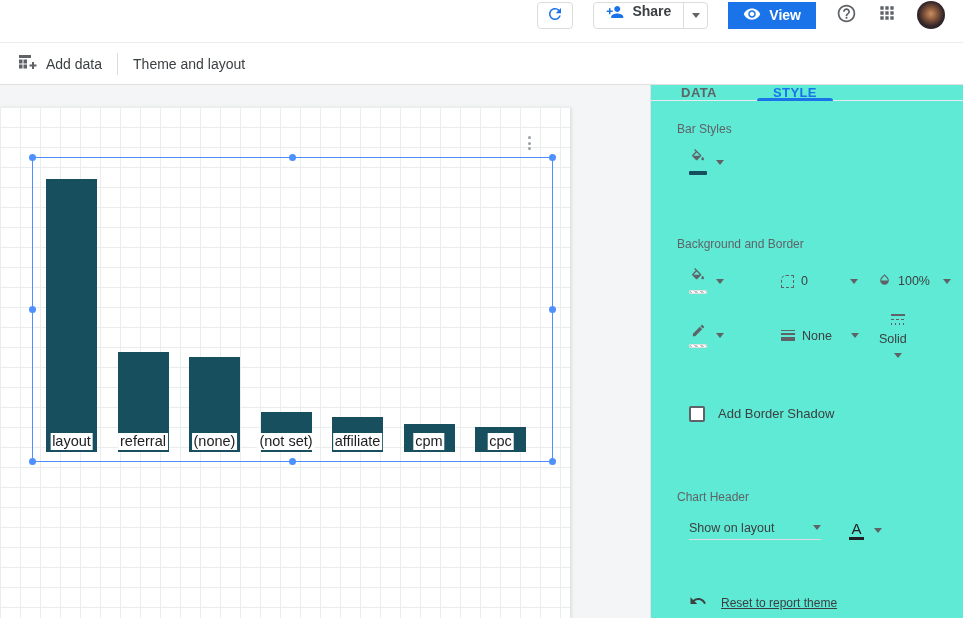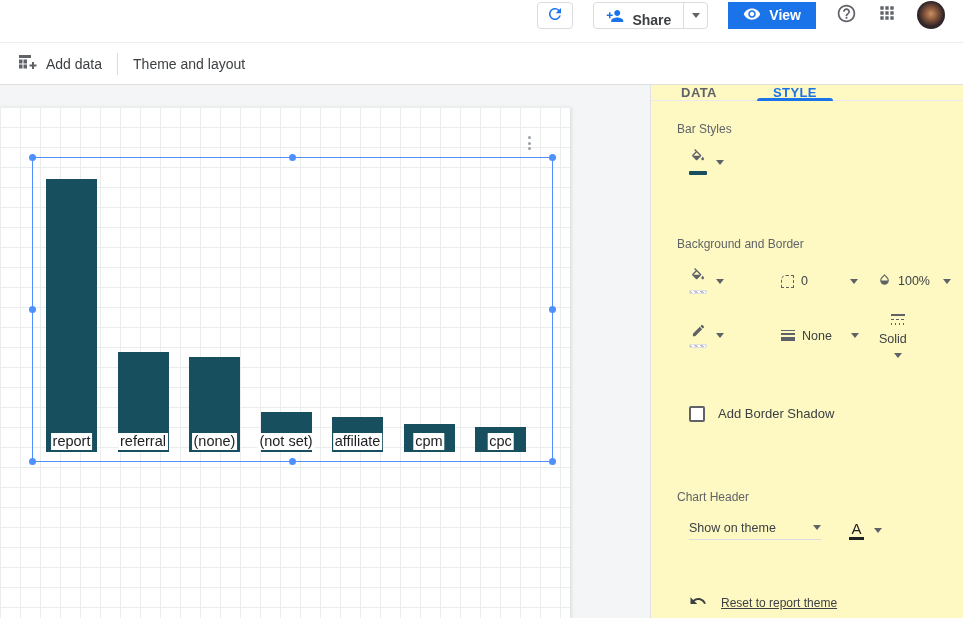--- a/index.html
+++ b/index.html
@@ -9,21 +9,21 @@
 
   .app { position:relative; width:963px; height:618px; display:flex; flex-direction:column; }
 
   
   .topbar { height:43px; background:#fff; border-bottom:1px solid #ececec;
             display:flex; justify-content:flex-end; align-items:flex-start; padding:1px 18px 0 0; }
   .topbar-right { display:flex; align-items:center; gap:20px; }
   .btn-refresh { width:36px; height:27px; border:1px solid #dadce0; border-radius:4px; background:#fff;
                  display:flex; align-items:center; justify-content:center; cursor:pointer; }
   .btn-share { display:flex; align-items:stretch; height:27px; border:1px solid #dadce0; border-radius:4px; background:#fff; cursor:pointer; }
-  .share-main { display:flex; align-items:flex-end; gap:8px; padding:0 12px; font-size:14px; font-weight:bold; color:#3c4043; }
+  .share-main { display:flex; align-items:flex-start; gap:8px; padding:0 12px; font-size:14px; font-weight:bold; color:#3c4043; }
   .share-caret { width:24px; display:flex; align-items:center; justify-content:center; border-left:1px solid #dadce0; }
   .btn-view { height:27px; background:var(--accent); color:#fff; border:none; border-radius:0;
               display:flex; align-items:center; gap:8px; padding:0 15px; font-size:14px; font-weight:bold; cursor:pointer; }
   .icon-btn { display:flex; align-items:center; justify-content:center; cursor:pointer; }
   .avatar { width:28px; height:28px; border-radius:50%;
             background: radial-gradient(circle at 50% 46%, #c99064 0%, #8c5a3c 28%, #33262a 60%, #20262b 100%); cursor:pointer; }
   .caret { width:0; height:0; border-left:4.5px solid transparent; border-right:4.5px solid transparent; border-top:5px solid #5f6368; }
 
   
   .toolbar { height:42px; background:#fff; border-bottom:1px solid #e0e0e0;
@@ -51,21 +51,21 @@
                background:#fff; padding:0 2px; font-size:14.5px; color:#202124; white-space:nowrap; line-height:17px; }
 
   .selection { position:absolute; left:32px; top:50px; width:521px; height:305px;
                border:1px solid var(--selection); pointer-events:none; }
   .handle { position:absolute; width:7px; height:7px; border-radius:50%; background:var(--selection); pointer-events:auto; cursor:pointer; }
   .h-tl{left:-4px;top:-4px} .h-tc{left:calc(50% - 3.5px);top:-4px} .h-tr{right:-4px;top:-4px}
   .h-ml{left:-4px;top:calc(50% - 3.5px)} .h-mr{right:-4px;top:calc(50% - 3.5px)}
   .h-bl{left:-4px;bottom:-4px} .h-bc{left:calc(50% - 3.5px);bottom:-4px} .h-br{right:-4px;bottom:-4px}
 
   
-  .panel { width:313px; background:#fef9c3; border-left:1px solid #dfe1e5; display:flex; flex-direction:column; }
+  .panel { width:313px; background:#5eead4; border-left:1px solid #dfe1e5; display:flex; flex-direction:column; }
   .tabs { display:flex; height:34px; border-bottom:1px solid #e8eaed; }
   .tab { width:96px; display:flex; align-items:center; justify-content:center; font-size:13px; font-weight:bold;
          letter-spacing:.4px; color:#5f6368; position:relative; cursor:pointer; }
   .tab.active { color:var(--accent); }
   .tab.active::after { content:""; position:absolute; left:10px; right:10px; bottom:-1px; height:3px;
                        background:var(--accent); border-radius:3px 3px 0 0; }
 
   .section-label { font-size:12px; color:#5f6368; margin-left:26px; }
   .divider { height:1px; background:#e8eaed; width:100%; }
 
@@ -182,21 +182,21 @@
 
         <div class="menu-dots">
           <span></span>
             <span></span>
             <span></span>
         </div>
 
         <div class="chart-area">
             <div class="bar-col">
               <div class="bar" style="height: 273px;"></div>
-              <div class="bar-label">report</div>
+              <div class="bar-label">layout</div>
             </div>
             <div class="bar-col">
               <div class="bar" style="height: 100px;"></div>
               <div class="bar-label">referral</div>
             </div>
             <div class="bar-col">
               <div class="bar" style="height: 95px;"></div>
               <div class="bar-label">(none)</div>
             </div>
             <div class="bar-col">
@@ -328,21 +328,21 @@
         <span class="checkbox"></span>
         <span class="checkbox-label">Add Border Shadow</span>
       </div>
 
       <div class="divider" style="margin-top:37px;"></div>
 
       <div class="section-label" style="margin-top:31px;">Chart Header</div>
 
       <div class="control-row" style="margin-left:38px;">
         <div class="select-underline">
-          <span>Show on theme</span>
+          <span>Show on layout</span>
           <span class="caret"></span>
         </div>
         <div class="font-color-btn">
           <span class="font-a">
             <span class="a">A</span>
             <span class="a-bar"></span>
           </span>
           <span class="caret"></span>
         </div>
       </div>

